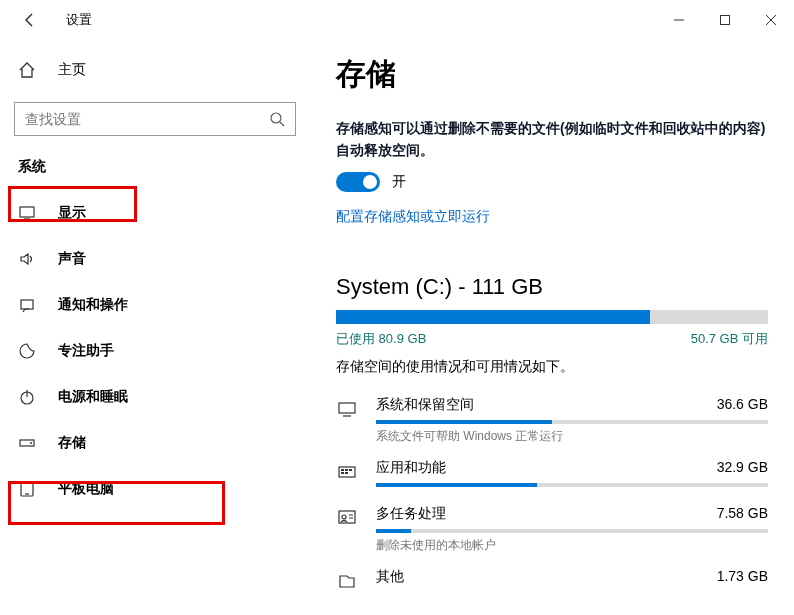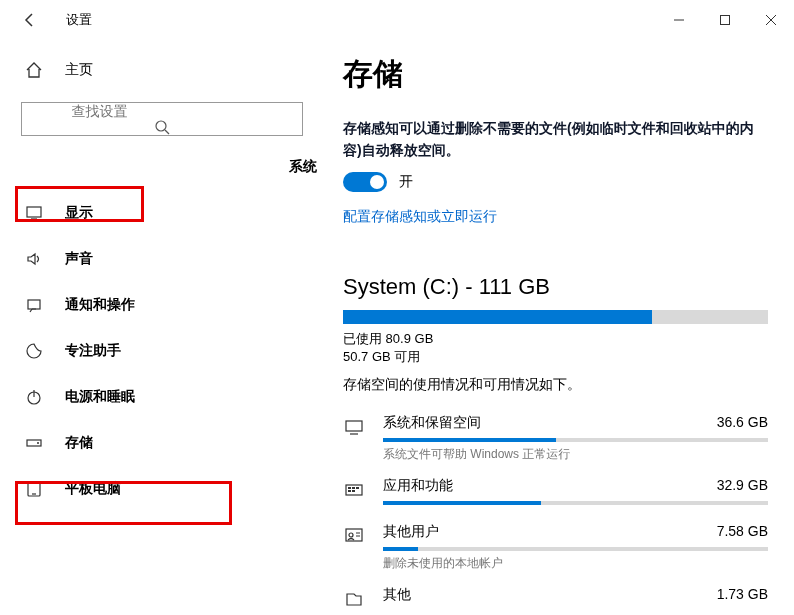--- a/index.html
+++ b/index.html
@@ -10,41 +10,41 @@
 .titlebar .title { margin-left: 16px; font-size: 13px; }
 .titlebar .spacer { flex: 1; }
 .win-controls { display: flex; }
 .win-btn { width: 46px; height: 32px; display: flex; align-items: center; justify-content: center; color: #333; font-size: 12px; cursor: pointer; }
 .content { display: flex; flex: 1; overflow: hidden; }
 .sidebar { width: 310px; padding: 8px 0 0 0; }
 .home-row { display: flex; align-items: center; height: 44px; padding: 0 0 0 18px; cursor: pointer; }
 .home-row .icon { width: 24px; text-align: center; font-size: 16px; }
 .home-row .label { margin-left: 16px; font-size: 14px; }
 .search-wrap { padding: 10px 14px 14px 14px; }
-.search { display: flex; align-items: center; border: 1px solid #999; height: 34px; padding: 0 10px; background: #fff; flex-direction: column; }
+.search { display: flex; align-items: center; border: 1px solid #999; height: 34px; padding: 0 10px; background: #fff; }
 .search input { flex: 1; border: none; outline: none; font-size: 14px; font-family: inherit; background: transparent; }
 .search .sicon { color: #555; font-size: 14px; }
-.section-header { padding: 8px 0 8px 18px; font-weight: 600; font-size: 14px; text-align: right; }
+.section-header { padding: 8px 0 8px 18px; font-weight: 600; font-size: 14px; }
 .red-box-1 { position: absolute; border: 3px solid #e60000; left: 8px; top: 146px; width: 129px; height: 36px; pointer-events: none; }
 .red-box-2 { position: absolute; border: 3px solid #e60000; left: 8px; top: 441px; width: 217px; height: 44px; pointer-events: none; }
 .nav-list { margin-top: 6px; font-weight: bold; }
 .nav-item { display: flex; align-items: center; height: 46px; padding: 0 0 0 18px; cursor: pointer; }
 .nav-item .icon { width: 24px; text-align: center; color: #333; }
 .nav-item .label { margin-left: 16px; font-size: 14px; }
 .main { flex: 1; padding: 14px 26px 0 26px; overflow: hidden; position: relative; }
 .main h1 { font-size: 30px; font-weight: 600; margin-bottom: 22px; }
 .desc { font-size: 14px; line-height: 1.6; color: #0f172a; margin-bottom: 10px; font-weight: bold; }
 .toggle-row { display: flex; align-items: center; margin-bottom: 16px; }
 .toggle { width: 44px; height: 20px; border-radius: 10px; background: #0078d4; position: relative; cursor: pointer; margin-right: 12px; }
 .toggle .knob { position: absolute; right: 3px; top: 3px; width: 14px; height: 14px; border-radius: 50%; background: #fff; }
 .link { color: #0066cc; font-size: 14px; cursor: pointer; }
 .drive-title { font-size: 22px; font-weight: 400; margin-top: 48px; margin-bottom: 10px; }
 .drive-bar { width: 100%; height: 14px; background: #d9d9d9; position: relative; margin-bottom: 6px; }
 .drive-bar .fill { position: absolute; left: 0; top: 0; height: 100%; background: #0078d4; }
-.drive-caption { display: flex; justify-content: space-between; font-size: 13px; color: #000000; margin-bottom: 10px; flex-direction: column; }
+.drive-caption { display: flex; justify-content: space-between; font-size: 13px; color: #0f766e; margin-bottom: 10px; }
 .drive-note { font-size: 14px; margin-bottom: 20px; }
 .cat-row { display: flex; align-items: flex-start; margin-bottom: 14px; cursor: pointer; }
 .cat-icon { width: 40px; padding-top: 2px; color: #333; }
 .cat-body { flex: 1; }
 .cat-top { display: flex; justify-content: space-between; align-items: flex-start; }
 .cat-name { font-size: 14px; }
 .cat-size { font-size: 14px; }
 .cat-bar { width: 100%; height: 4px; background: #d9d9d9; margin: 6px 0 4px 0; position: relative; }
 .cat-bar .fill { position: absolute; left: 0; top: 0; height: 100%; background: #0078d4; }
 .cat-sub { font-size: 12px; color: #777; }
@@ -75,21 +75,21 @@
       </div>
       <div class="win-btn">
         <svg width="12" height="12" viewBox="0 0 12 12">
             <path d="M1 1 L11 11 M11 1 L1 11" stroke="#333" stroke-width="1"></path>
           </svg>
       </div>
     </div>
   </div>
 
   <div class="content">
-    <div class="sidebar" style="position:relative;margin-left:7px;">
+    <div class="sidebar" style="position:relative;">
       <div class="home-row">
         <span class="icon">
           <svg width="18" height="18" viewBox="0 0 18 18">
               <path d="M2 9 L9 2 L16 9 M4 8 V16 H14 V8" stroke="#333" stroke-width="1.3" fill="none"></path>
             </svg>
         </span>
         <span class="label">主页</span>
       </div>
       <div class="search-wrap">
         <div class="search">
@@ -238,21 +238,21 @@
             <div class="cat-icon">
               <svg width="22" height="22" viewBox="0 0 22 22">
                 <rect x="3" y="4" width="16" height="12" stroke="#333" fill="none" stroke-width="1.2"></rect>
                 <circle cx="8" cy="10" r="2" stroke="#333" fill="none" stroke-width="1.2"></circle>
                 <path d="M5 15 Q8 12 11 15" stroke="#333" fill="none" stroke-width="1.2"></path>
                 <path d="M13 8 h4 M13 11 h4" stroke="#333" stroke-width="1.2"></path>
               </svg>
             </div>
             <div class="cat-body">
               <div class="cat-top">
-                <span class="cat-name">其他用户</span>
+                <span class="cat-name">多任务处理</span>
                 <span class="cat-size">7.58 GB</span>
               </div>
               <div class="cat-bar">
                 <div class="fill" style="width:9%"></div>
               </div>
               <div class="cat-sub">删除未使用的本地帐户</div>
             </div>
           </div>
           <div class="cat-row">
             <div class="cat-icon">

